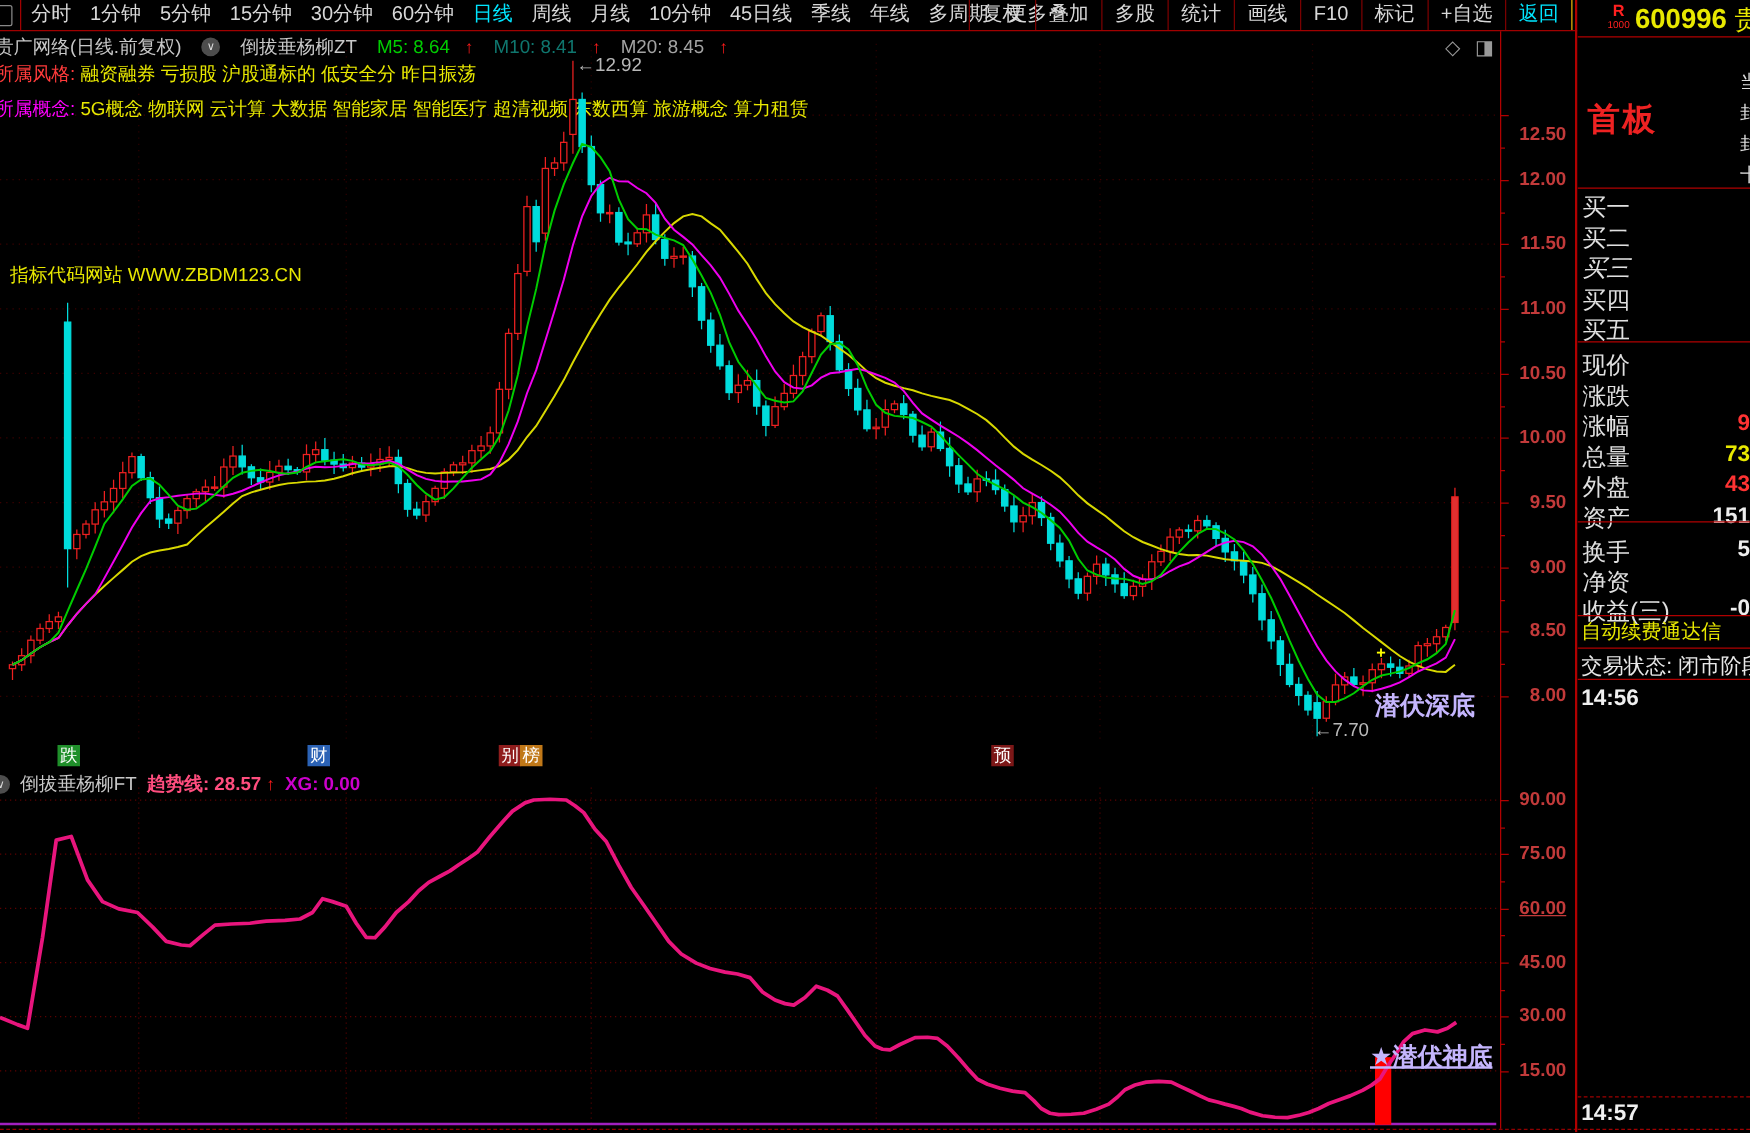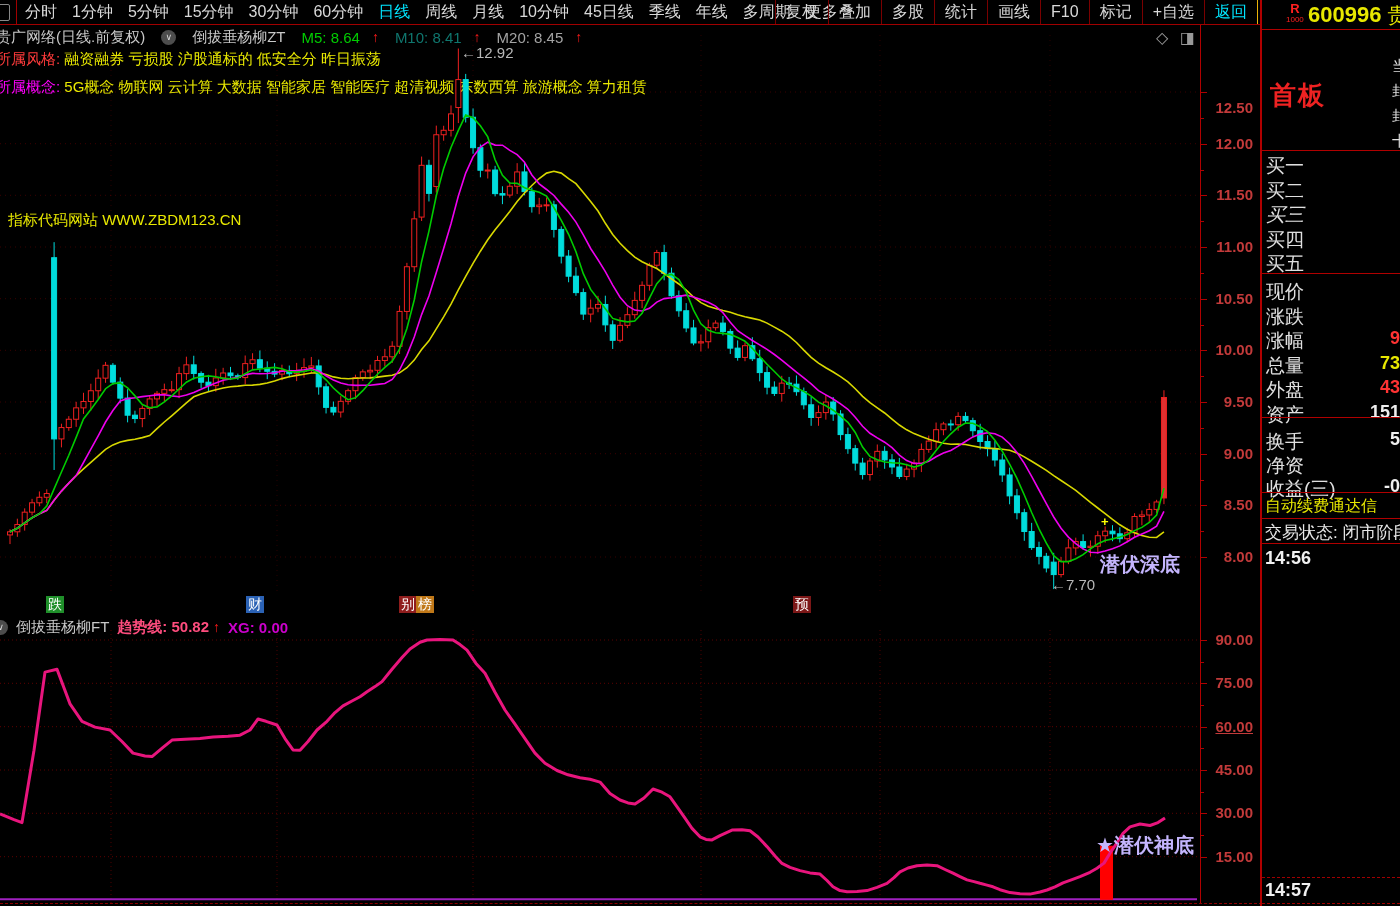--- a/index.html
+++ b/index.html
@@ -474,30 +474,30 @@
       <line x1="880" y1="15" x2="880" y2="288" stroke="#aa0000" stroke-width="1" stroke-dasharray="1 3" opacity="0.45"></line>
       <line x1="1050" y1="15" x2="1050" y2="288" stroke="#aa0000" stroke-width="1" stroke-dasharray="1 3" opacity="0.45"></line>
       <line x1="0" y1="284.26300000000003" x2="1197" y2="284.26300000000003" stroke="#a020c0" stroke-width="2"></line>
       <rect x="1100" y="230.72400000000002" width="13" height="54.11780000000002" fill="#ff0000"></rect>
       <polyline points="0,198.9 14,204.7 22,207.6 34,135.2 45,57.1 57,54.2 70,88.9 82,106.3 95,112.1 110,115.0 122,126.5 133,138.1 145,141.0 152,141.6 163,132.3 172,125.1 185,124.2 200,123.6 213,121.9 228,121.3 240,120.2 250,115.0 258,104.0 266,106.3 277,110.0 285,123.6 293,134.9 300,135.2 308,126.5 317,115.0 327,106.3 335,97.6 343,90.9 352,86.0 360,81.7 367,76.8 375,71.6 382,66.6 392,54.2 402,42.6 410,33.9 420,27.3 427,25.0 440,24.4 453,25.0 460,29.6 467,35.1 476,48.4 485,58.2 495,77.3 505,95.0 515,109.2 525,123.6 535,138.1 545,148.2 557,155.5 568,159.8 580,162.7 590,164.2 600,167.1 610,178.6 620,185.0 628,187.9 635,189.1 644,183.0 653,174.0 662,177.2 670,181.8 678,193.1 685,203.2 692,213.4 700,221.8 706,224.4 712,224.9 720,220.6 732,215.1 742,214.8 750,215.7 758,222.0 767,231.6 775,240.9 782,248.4 790,252.4 800,255.6 810,257.9 820,259.1 827,265.5 833,271.8 840,275.6 847,276.7 857,276.4 867,275.6 877,272.4 887,268.3 894,262.6 900,256.8 908,253.0 917,250.7 927,250.1 937,250.7 945,254.5 953,258.2 960,261.7 967,264.9 974,266.6 980,268.3 987,270.1 993,271.8 1000,274.7 1010,277.6 1020,278.8 1030,279.1 1040,277.0 1047,275.0 1055,271.8 1063,267.8 1072,264.6 1080,261.7 1090,257.3 1097,253.3 1104,248.1 1110,238.2 1117,227.8 1123,218.3 1130,211.9 1140,209.0 1150,210.5 1158,207.6 1165,202.9" fill="none" stroke="#e8157d" stroke-width="3" stroke-linejoin="round"></polyline>
     </svg>
 
   <div class="sub-header">
     <span class="circ-icon sub-circ">∨</span>
     <span class="sub-name">倒拔垂杨柳FT</span>
-    <span class="trend-label">趋势线: 50.82</span>
+    <span class="trend-label">趋势线: 28.57</span>
     <span class="up-arrow">↑</span>
     <span class="xg-label">XG: 0.00</span>
   </div>
 
   <div class="anno" id="anno-high" style="left: 461px; top: 44px;">←12.92</div>
   <div class="anno" id="anno-low" style="left: 1051px; top: 576px;">←7.70</div>
   <div class="sig-label" id="main-signal" style="left: 1100px; top: 551px;">潜伏深底</div>
   <div class="plus-mark" id="main-plus" style="left: 1101px; top: 514px;">+</div>
-  <div class="sig-label" id="sub-signal" style="left: 1096px; top: 832px;">★潜伏神底</div>
+  <div class="sig-label" id="sub-signal" style="left: 1096px; top: 832px; text-decoration: underline;">★潜伏神底</div>
 
   <div id="tags-row">
       <div class="tag-chip" style="left: 46px; background: rgb(31, 143, 42);">跌</div>
       <div class="tag-chip" style="left: 246px; background: rgb(43, 98, 181);">财</div>
       <div class="tag-chip" style="left: 399px; background: rgb(143, 29, 29);">别</div>
       <div class="tag-chip" style="left: 416px; background: rgb(192, 120, 24);">榜</div>
       <div class="tag-chip" style="left: 793px; background: rgb(124, 23, 23);">预</div>
     </div>
 
   <div class="vaxis-line"></div>

